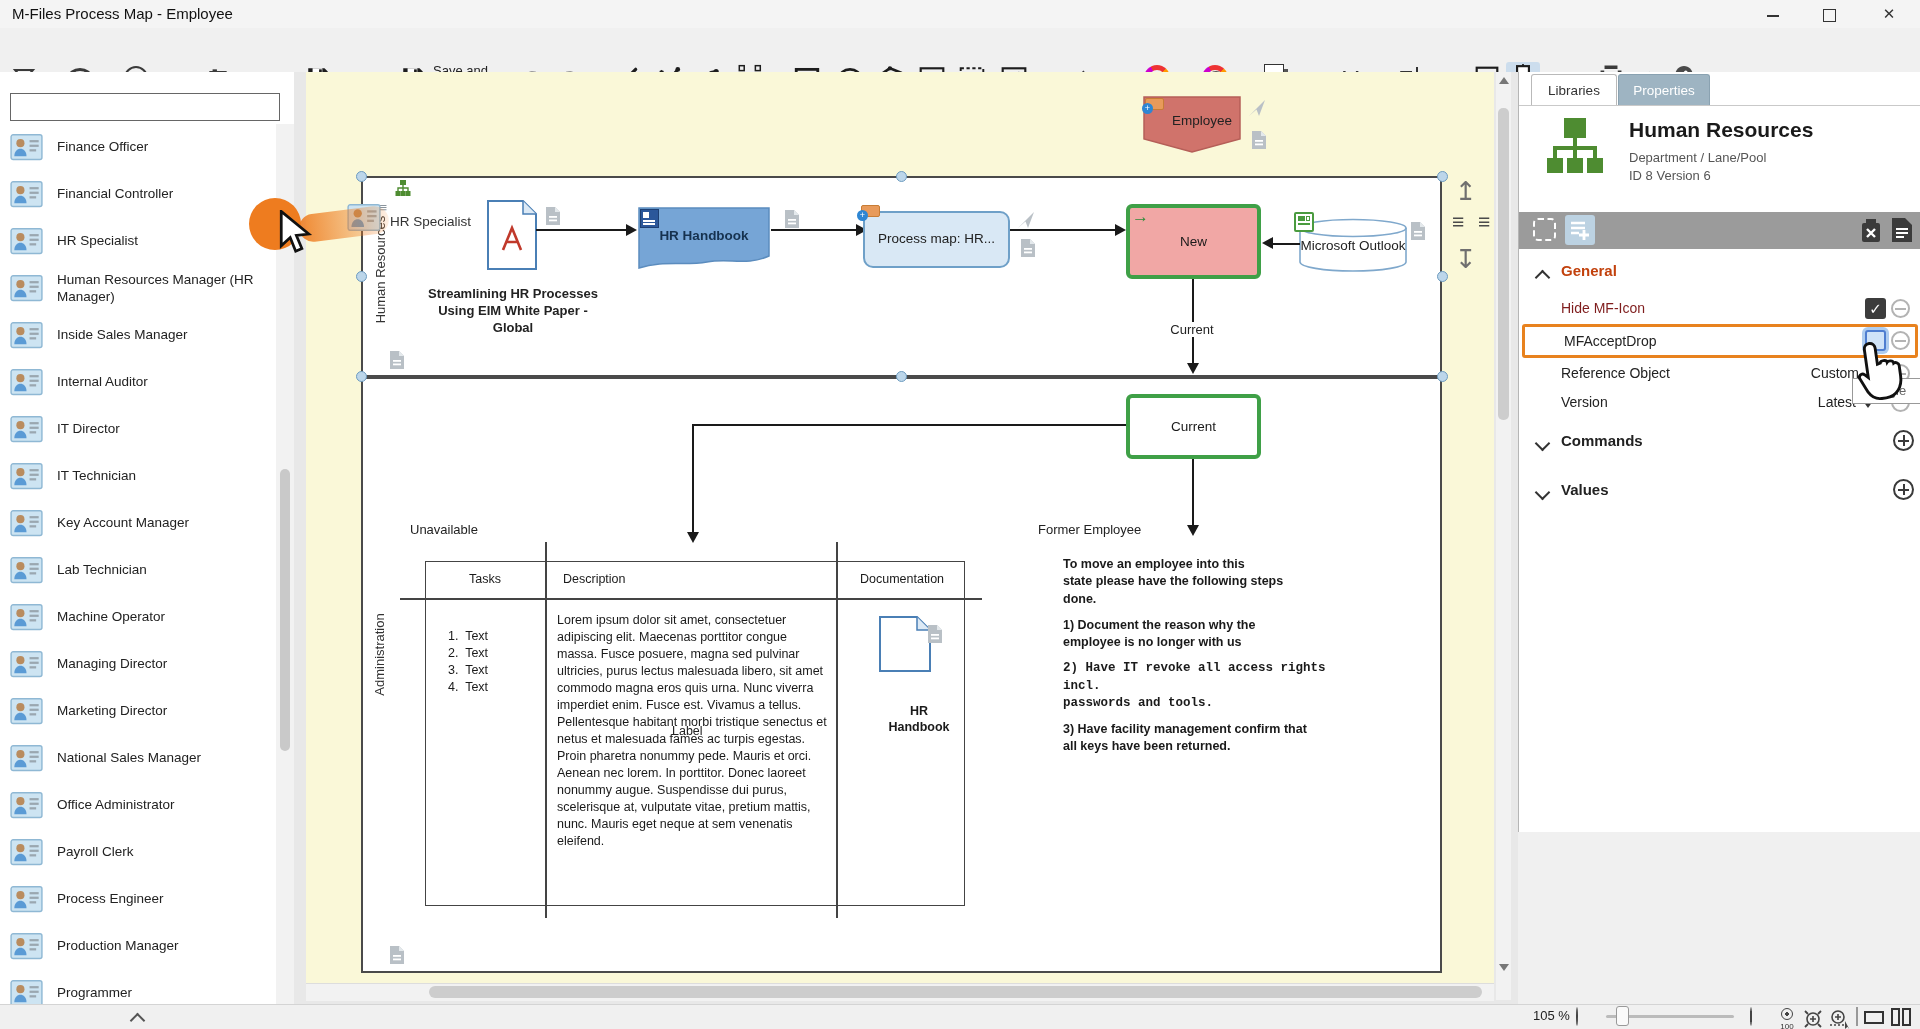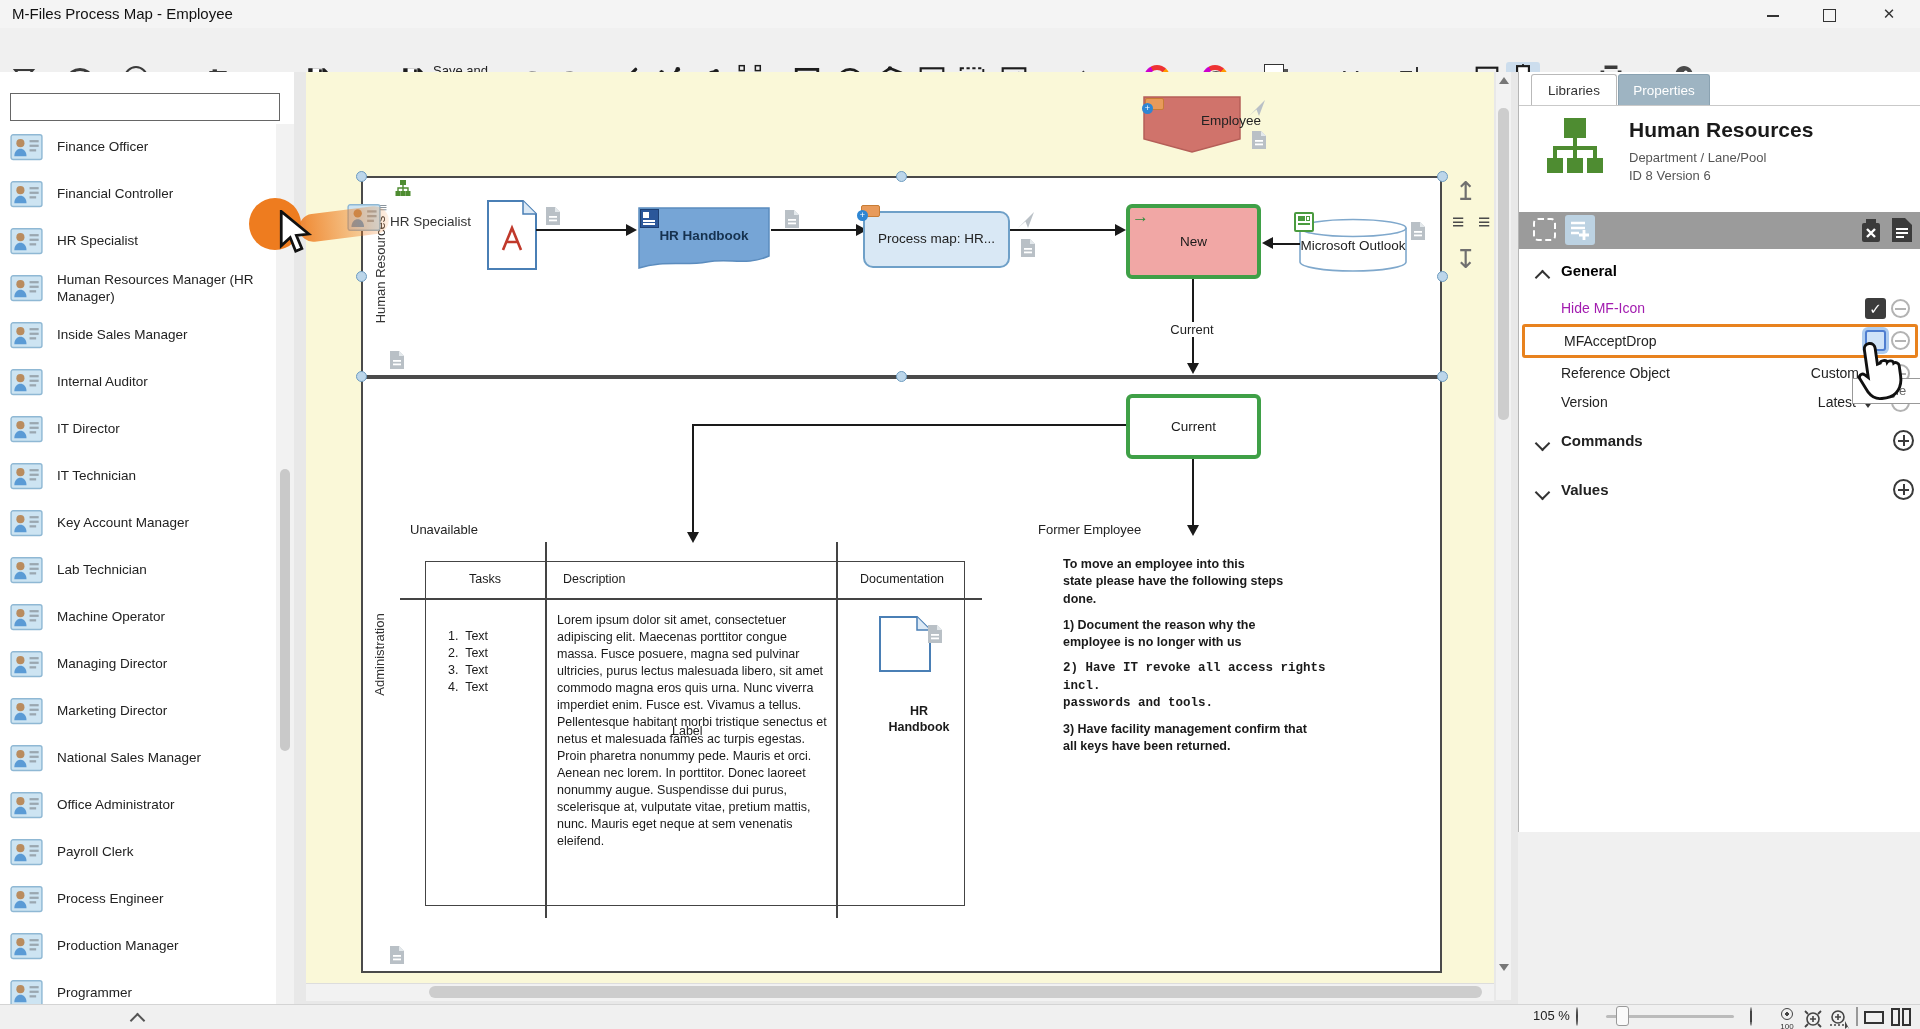--- a/index.html
+++ b/index.html
@@ -522,21 +522,21 @@
     </div>
   </div>
 
   <div id="canvaszone" class="abs">
    <div id="paper" class="abs">
 
     <div class="abs" style="left:837px;top:24px;width:98px;height:57px;">
       <svg width="98" height="57" viewBox="0 0 98 57">
             <path d="M1 1 H97 V43 L49 56 L1 43 Z" fill="#D0736B" stroke="#b55f58" stroke-width="1.5"></path>
           </svg>
-      <div class="abs" style="left:0;top:17px;width:118px;text-align:right;font-size:13.5px;color:#222;">Employee</div>
+      <div class="abs" style="left:0;top:17px;width:118px;text-align:center;font-size:13.5px;color:#222;">Employee</div>
       <div class="abs" style="left:2px;top:2px;">
             <span style="display:block;width:17px;height:10px;background:#E89A5A;border:1px solid #c77c35;border-radius:2px;"></span>
             <span style="position:absolute;left:-3px;top:5px;width:11px;height:11px;background:#2e86d3;border-radius:50%;color:#fff;font-size:9px;line-height:11px;text-align:center;">+</span>
           </div>
     </div>
     <span class="gnav abs" style="left:941px;top:26px;"><svg width="20" height="20" viewBox="0 0 20 20">
             <path d="M2 18 L18 2 L12 18 L9.5 11.5 Z" fill="#b9c0c6"></path>
           </svg></span>
     <span class="gdoc abs" style="left:945px;top:58px;"><svg width="16" height="20" viewBox="0 0 16 20">
             <path d="M1 1 h9 l5 5 v13 h-14 Z" fill="#b9c0c6"></path>
@@ -570,20 +570,23 @@
             <path d="M36 1 V14 H49" fill="#dce9f5" stroke="#4a7fb5" stroke-width="1.5"></path>
             <path d="M16 50 L25 28 L34 50 M19.5 42 H30.5" fill="none" stroke="#c0392b" stroke-width="2.6"></path>
           </svg>
     </div>
     <span class="gdoc abs" style="left:239px;top:134px;"><svg width="16" height="20" viewBox="0 0 16 20">
             <path d="M1 1 h9 l5 5 v13 h-14 Z" fill="#b9c0c6"></path>
             <path d="M10 1 v5 h5 Z" fill="#e4e9ec"></path>
             <rect x="4" y="10" width="8" height="1.8" fill="#fff"></rect>
             <rect x="4" y="13.5" width="8" height="1.8" fill="#fff"></rect>
           </svg></span>
+    <div class="abs pre" style="left:114px;top:214px;width:186px;text-align:center;font-size:13px;font-weight:bold;color:#222;line-height:1.3;">Streamlining HR Processes
+Using EIM White Paper -
+Global</div>
 
     <div class="hl" style="left:230px;top:157px;width:90px;"></div>
         <span class="ah-r" style="left:320px;top:152px;"></span>
 
     <div class="abs" style="left:331px;top:134px;">
       <svg width="134" height="70" viewBox="0 0 134 70">
             <path d="M2 2 H132 V50 C110 60 92 52 70 56 C48 60 26 54 2 62 Z" fill="#76A5D6" stroke="#5b8cbe" stroke-width="1.5"></path>
           </svg>
       <div class="abs" style="left:0;top:22px;width:134px;text-align:center;font-size:13.5px;font-weight:bold;color:#16324f;">HR Handbook</div>
       <span class="abs" style="left:3px;top:3px;width:17px;height:17px;background:#2B579A;border:1px solid #1d3f73;">
@@ -787,23 +790,23 @@
             <rect x="7" y="1" width="10" height="4" fill="#3b3b3b"></rect>
             <path d="M8 11 L16 19 M16 11 L8 19" stroke="#fff" stroke-width="2.4"></path>
           </svg></span>
       <span class="abs" style="left:372px;top:5px;"><svg width="22" height="26" viewBox="0 0 22 26">
             <path d="M1 1 H14 L21 8 V25 H1 Z" fill="#3b3b3b"></path>
             <path d="M5 12 H17 M5 16 H17 M5 20 H13" stroke="#fff" stroke-width="1.8"></path>
           </svg></span>
     </div>
 
     <span class="pchev" style="left:18px;top:200px;transform:rotate(135deg);"></span>
-    <div class="abs" style="left:42px;top:190px;font-size:15px;font-weight:bold;color:#000000;">General</div>
-
-    <div class="prow-label" style="top:228px;color:#a21caf;">Hide MF-Icon</div>
+    <div class="abs" style="left:42px;top:190px;font-size:15px;font-weight:bold;color:#c2410c;">General</div>
+
+    <div class="prow-label" style="top:228px;color:#7f1d1d;">Hide MF-Icon</div>
     <span class="abs" style="left:346px;top:226px;width:21px;height:21px;background:#3c3c3c;border-radius:3px;color:#fff;font-size:15px;line-height:21px;text-align:center;">✓</span>
     <span class="minus" style="left:372px;top:227px;"></span>
 
     <div class="abs" style="left:3px;top:252px;width:396px;height:34px;border:3px solid #E8821E;border-radius:3px;background:#fff;box-sizing:border-box;z-index:3;">
       <div style="position:absolute;left:39px;top:6px;font-size:14px;color:#222;">MFAcceptDrop</div>
     </div>
     <span class="abs" style="left:346px;top:258px;width:21px;height:21px;background:#CFE3F8;border:2px solid #4F7ED0;border-radius:3px;box-sizing:border-box;box-shadow:0 0 0 3px #AFCDEF;z-index:4;"></span>
     <span class="minus" style="left:372px;top:259px;z-index:4;"></span>
 
     <div class="prow-label" style="top:293px;">Reference Object</div>

